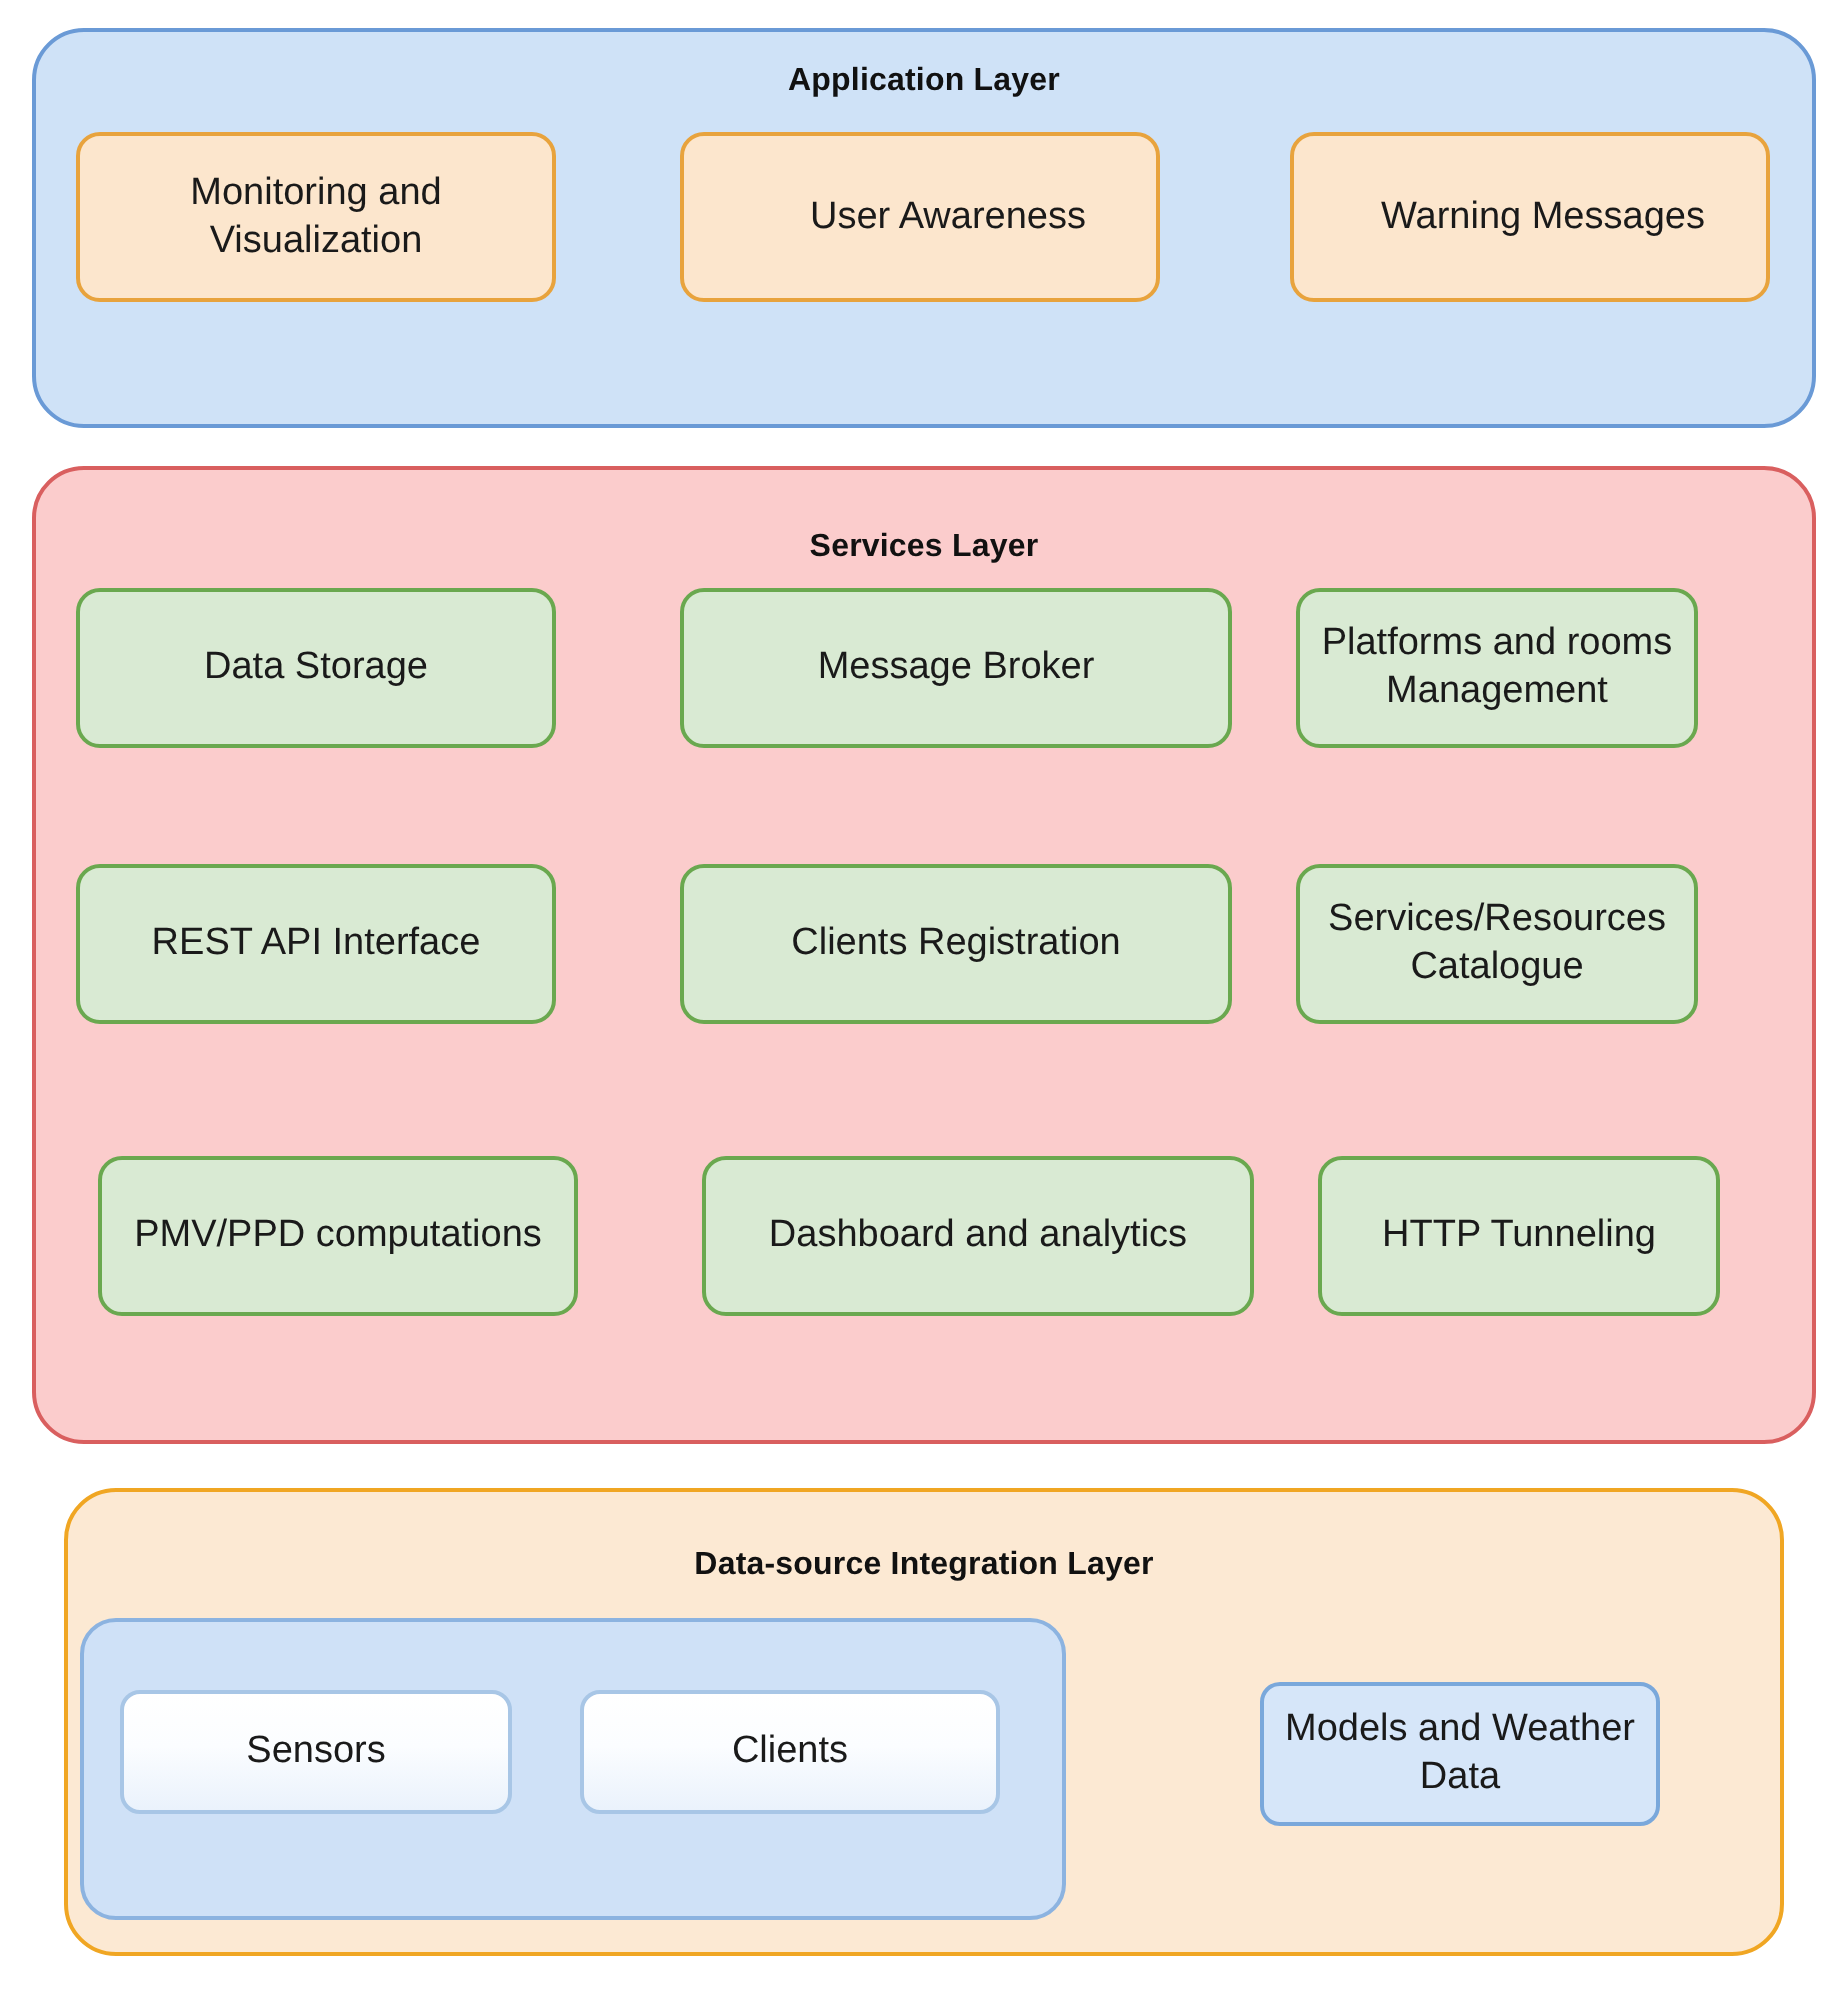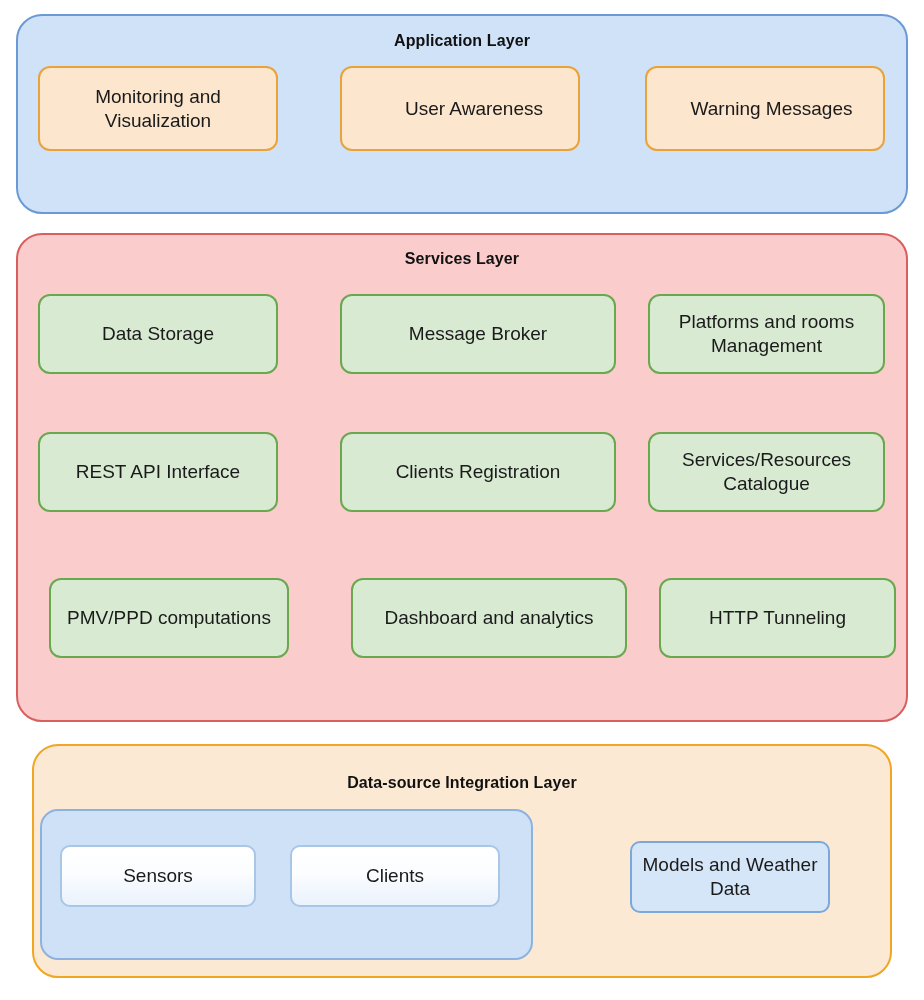--- a/index.html
+++ b/index.html
@@ -55,21 +55,21 @@
 
   
   #services-layer {
     left: 16px;
     top: 233px;
     width: 892px;
     height: 489px;
     background: #fbcccc;
     border-color: #d95f5f;
   }
-  #services-layer-title { top: 15px; }
+  #services-layer-title { top: 30px; }
 
   
   #data-source-layer {
     left: 32px;
     top: 744px;
     width: 860px;
     height: 234px;
     background: #fce9d3;
     border-color: #f0a623;
   }
@@ -140,21 +140,21 @@
     height: 72px;
   }
 
   
   .col-1 { left: 38px;  width: 240px; }
   .col-2 { left: 340px; width: 240px; padding-left: 36px; }
   .col-3 { left: 645px; width: 240px; padding-left: 21px; }
 
   .srv-col-1 { left: 38px;  width: 240px; }
   .srv-col-2 { left: 340px; width: 276px; }
-  .srv-col-3 { left: 648px; width: 237px; }
+  .srv-col-3 { left: 648px; width: 201px; }
 
   .srv-row-1 { top: 294px; }
   .srv-row-2 { top: 432px; }
   .srv-row-3 { top: 578px; margin-left: 11px; }
 
   .dev-1 { left: 60px;  width: 196px; }
   .dev-2 { left: 290px; width: 210px; }
 </style>
 </head>
 <body>

